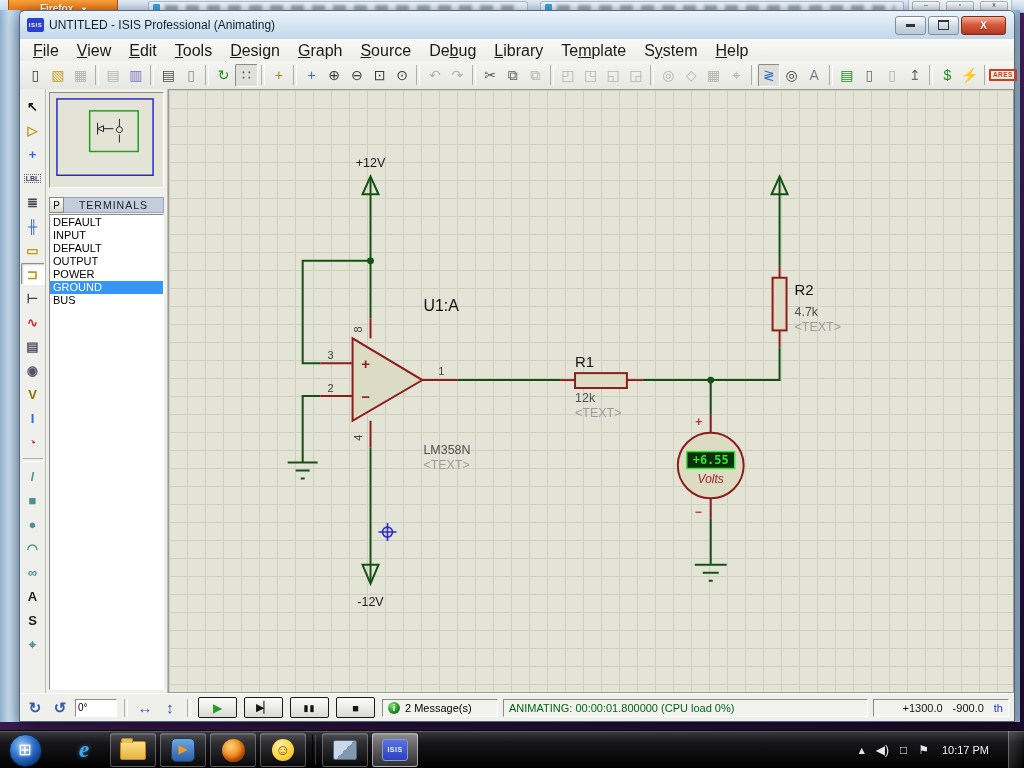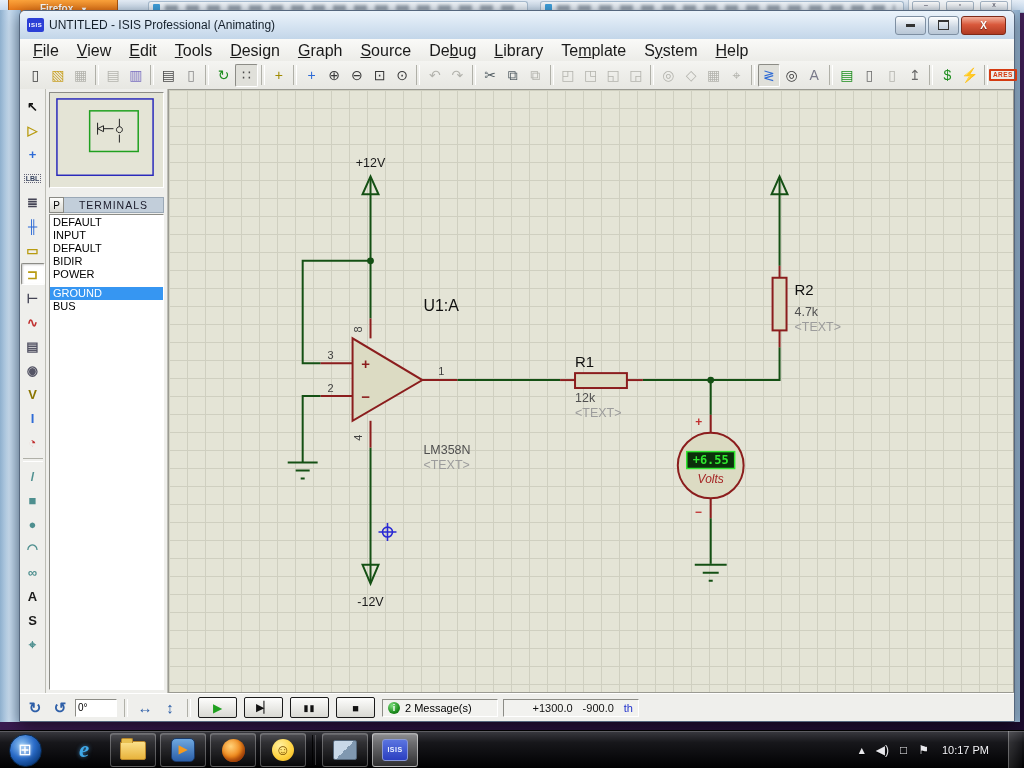--- a/index.html
+++ b/index.html
@@ -72,21 +72,21 @@
 
   .left-panel{width:122px;background:#EFEFEC;display:flex;flex-direction:column;padding:3px;box-sizing:border-box;border-right:1px solid #BDBDB5;}
   .minimap{height:94px;background:var(--canvas_bg,#E4E4D6);border:1px solid;border-color:#8C8C86 #FFFFFF #FFFFFF #8C8C86;margin-bottom:9px;position:relative;}
   .sel-header{height:16px;display:flex;margin-bottom:1px;}
   .p-btn{width:15px;height:16px;background:linear-gradient(#FDFDFB,#D8D8D2);border:1px solid #8A8A84;
     font-size:10px;text-align:center;line-height:15px;box-sizing:border-box;}
   .sel-title{flex:1;background:#C2CEDA;border:1px solid #9AA8B6;border-left:none;font-size:10.5px;
     text-align:center;line-height:15px;color:#1A1A2A;letter-spacing:1px;box-sizing:border-box;}
   .term-list{flex:1;background:#FFFFFF;border:1px solid;border-color:#8C8C86 #FFFFFF #FFFFFF #8C8C86;overflow:hidden;padding-top:1px;}
   .term-item{font-size:11px;line-height:13px;padding-left:3px;color:#000;}
-  .term-item.selected{background:var(--selection_blue,#3696F2);color:#fff;margin-top:6px;}
+  .term-item.selected{background:var(--selection_blue,#3696F2);color:#fff;}
 
   .canvas{flex:1;position:relative;background-color:var(--canvas_bg,#E4E4D6);
     background-image:linear-gradient(to right,var(--grid_line,#CFCFC0) 1px,transparent 1px),
                      linear-gradient(to bottom,var(--grid_line,#CFCFC0) 1px,transparent 1px);
     background-size:18px 18px;border:1px solid #9A9A92;box-sizing:border-box;overflow:hidden;}
   .canvas svg{position:absolute;inset:0;width:100%;height:100%;}
 
   
   .w{stroke:var(--wire_green,#145014);stroke-width:2;fill:none;}
   .p{stroke:var(--pin_red,#8B1D1D);stroke-width:2;fill:none;}
@@ -433,21 +433,21 @@
           </svg>
         </div>
         <div class="sel-header">
           <span class="p-btn">P</span>
           <span class="sel-title">TERMINALS</span>
         </div>
         <div class="term-list" id="terminals-list">
             <div class="term-item">DEFAULT</div>
             <div class="term-item">INPUT</div>
             <div class="term-item">DEFAULT</div>
-            <div class="term-item">BIDIR</div>
+            <div class="term-item">OUTPUT</div>
             <div class="term-item">POWER</div>
             <div class="term-item selected">GROUND</div>
             <div class="term-item">BUS</div>
           </div>
       </div>
 
       <div class="canvas">
         <svg viewBox="0 0 846 606" preserveAspectRatio="none">
 
           <polyline class="w" points="202,88 202,230"></polyline>
@@ -529,20 +529,23 @@
       <span class="bb-ic mv"></span>
       <span class="bb-sep"></span>
       <span class="anim-btn play"></span>
       <span class="anim-btn step"></span>
       <span class="anim-btn pause"></span>
       <span class="anim-btn stop"></span>
       <span class="bb-field" style="width:116px">
         <span class="msg-ic">i</span>
         <span>2 Message(s)</span>
       </span>
+      <span class="bb-field status-field">
+        <span>ANIMATING: 00:00:01.800000 (CPU load 0%)</span>
+      </span>
       <span class="bb-field coord-field">
         <span>+1300.0</span>
         <span>-900.0</span>
         <span class="coord-units">th</span>
       </span>
     </div>
   </div>
 
   <div id="taskbar">
     <div id="task-buttons">

